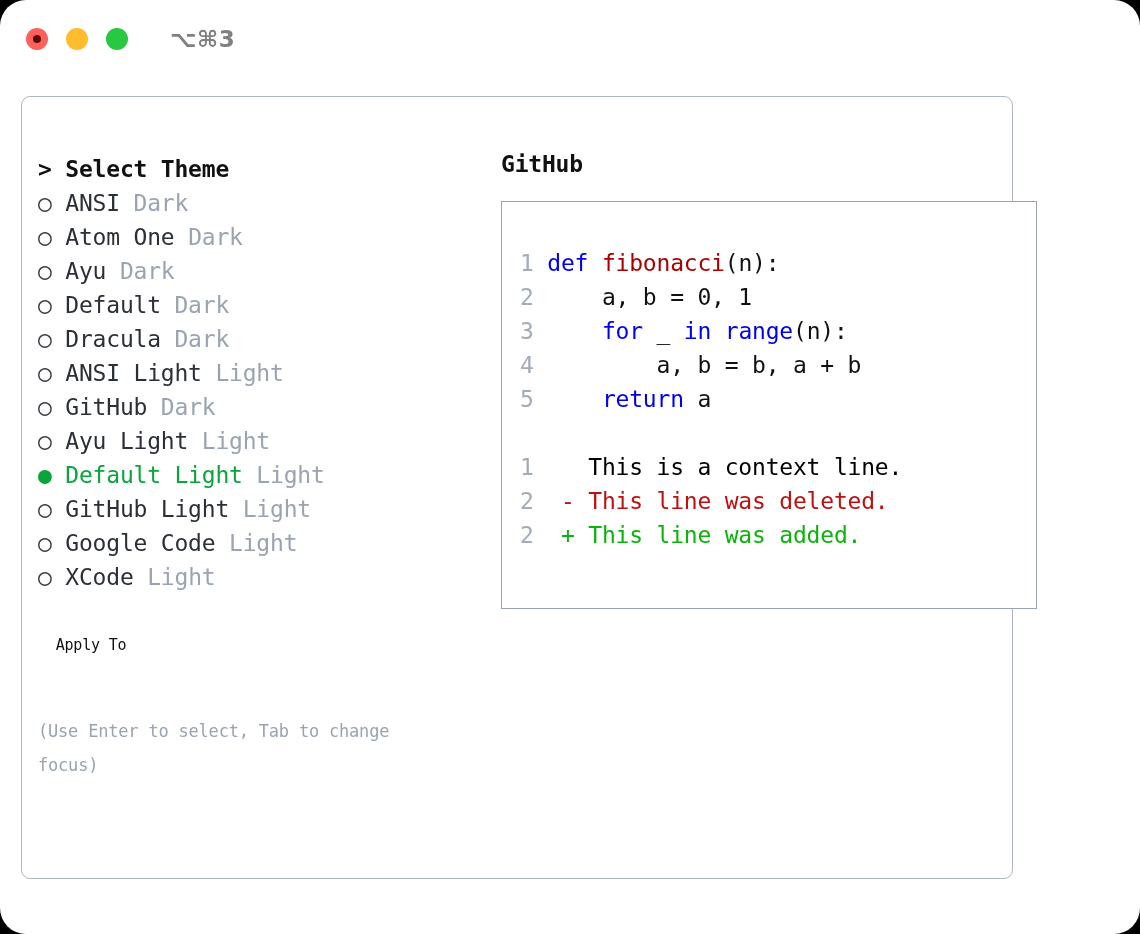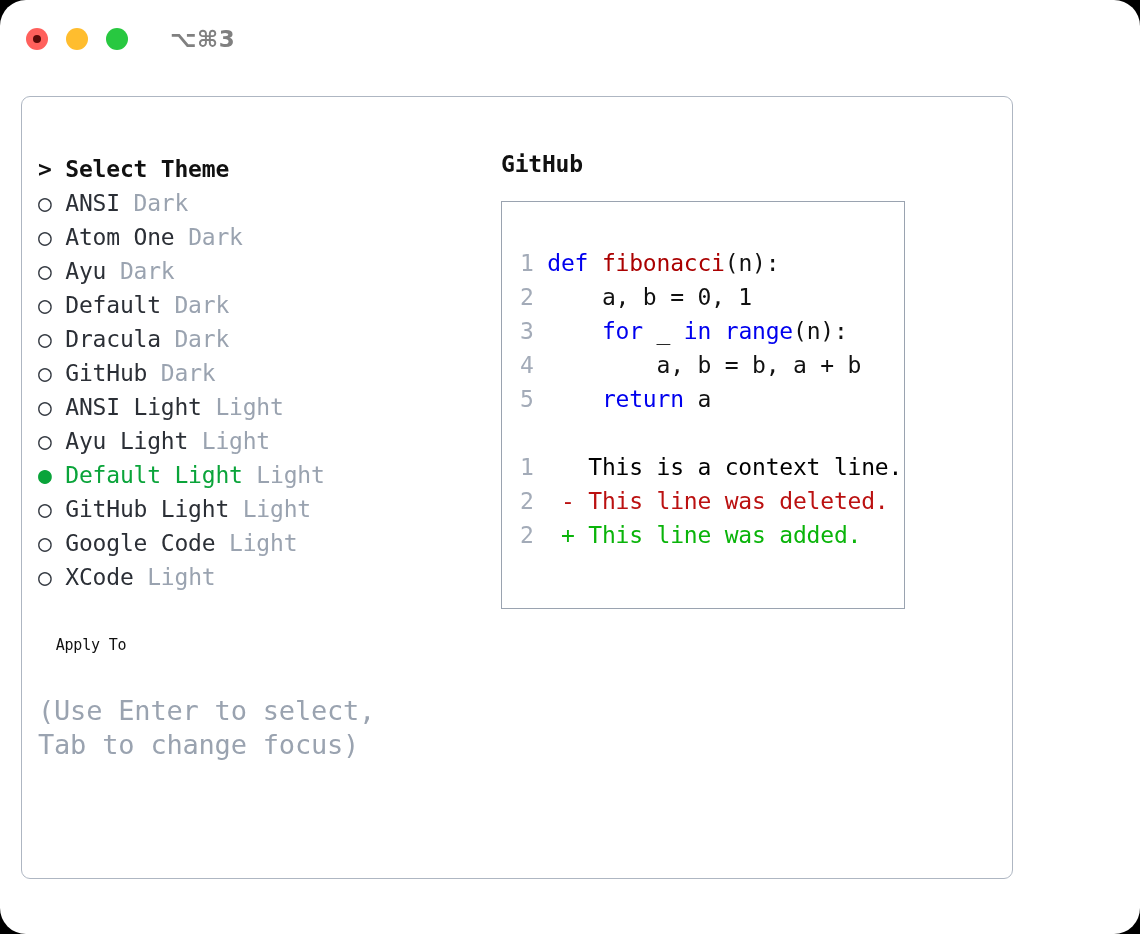--- a/index.html
+++ b/index.html
@@ -125,22 +125,22 @@
     line-height: 34px;
     height: 34px;
     white-space: pre;
     color: #111111;
     letter-spacing: -0.2px;
   }
 
   .section-gap { height: 34px; }
 
   .hint {
-    margin-top: 32px;
-    font-size: 27px;
+    margin-top: 52px;
+    font-size: 17px;
     line-height: 34px;
     color: #9aa3b0;
     width: 400px;
     letter-spacing: -0.2px;
   }
 
   
   .right-col {
     position: absolute;
     left: 479px;
@@ -149,21 +149,21 @@
   }
   .preview-title {
     font-size: 23px;
     font-weight: bold;
     color: #111111;
     line-height: 34px;
     letter-spacing: -0.2px;
   }
   .preview-box {
     margin-top: 20px;
-    width: 404px;
+    width: 536px;
     height: 408px;
     border: 1.5px solid #9aa3b0;
     box-sizing: border-box;
     background: #ffffff;
     padding: 44px 0 0 18px;
   }
   .code-line {
     font-size: 23px;
     line-height: 34px;
     height: 34px;
@@ -201,22 +201,22 @@
       <div class="left-col">
 
         <div class="list-header">&gt; Select Theme</div>
 
         <div id="theme-options">
             <div class="opt-row"><span class="marker">○ </span><span class="opt-label">ANSI</span><span class="opt-tag"> Dark</span></div>
             <div class="opt-row"><span class="marker">○ </span><span class="opt-label">Atom One</span><span class="opt-tag"> Dark</span></div>
             <div class="opt-row"><span class="marker">○ </span><span class="opt-label">Ayu</span><span class="opt-tag"> Dark</span></div>
             <div class="opt-row"><span class="marker">○ </span><span class="opt-label">Default</span><span class="opt-tag"> Dark</span></div>
             <div class="opt-row"><span class="marker">○ </span><span class="opt-label">Dracula</span><span class="opt-tag"> Dark</span></div>
+            <div class="opt-row"><span class="marker">○ </span><span class="opt-label">ANSI Light</span><span class="opt-tag"> Light</span></div>
             <div class="opt-row"><span class="marker">○ </span><span class="opt-label">GitHub</span><span class="opt-tag"> Dark</span></div>
-            <div class="opt-row"><span class="marker">○ </span><span class="opt-label">ANSI Light</span><span class="opt-tag"> Light</span></div>
             <div class="opt-row"><span class="marker">○ </span><span class="opt-label">Ayu Light</span><span class="opt-tag"> Light</span></div>
             <div class="opt-row selected"><span class="marker">● </span><span class="opt-label">Default Light</span><span class="opt-tag"> Light</span></div>
             <div class="opt-row"><span class="marker">○ </span><span class="opt-label">GitHub Light</span><span class="opt-tag"> Light</span></div>
             <div class="opt-row"><span class="marker">○ </span><span class="opt-label">Google Code</span><span class="opt-tag"> Light</span></div>
             <div class="opt-row"><span class="marker">○ </span><span class="opt-label">XCode</span><span class="opt-tag"> Light</span></div>
           </div>
 
         <div class="section-gap"></div>
 
         <div class="apply-header">  Apply To</div>

